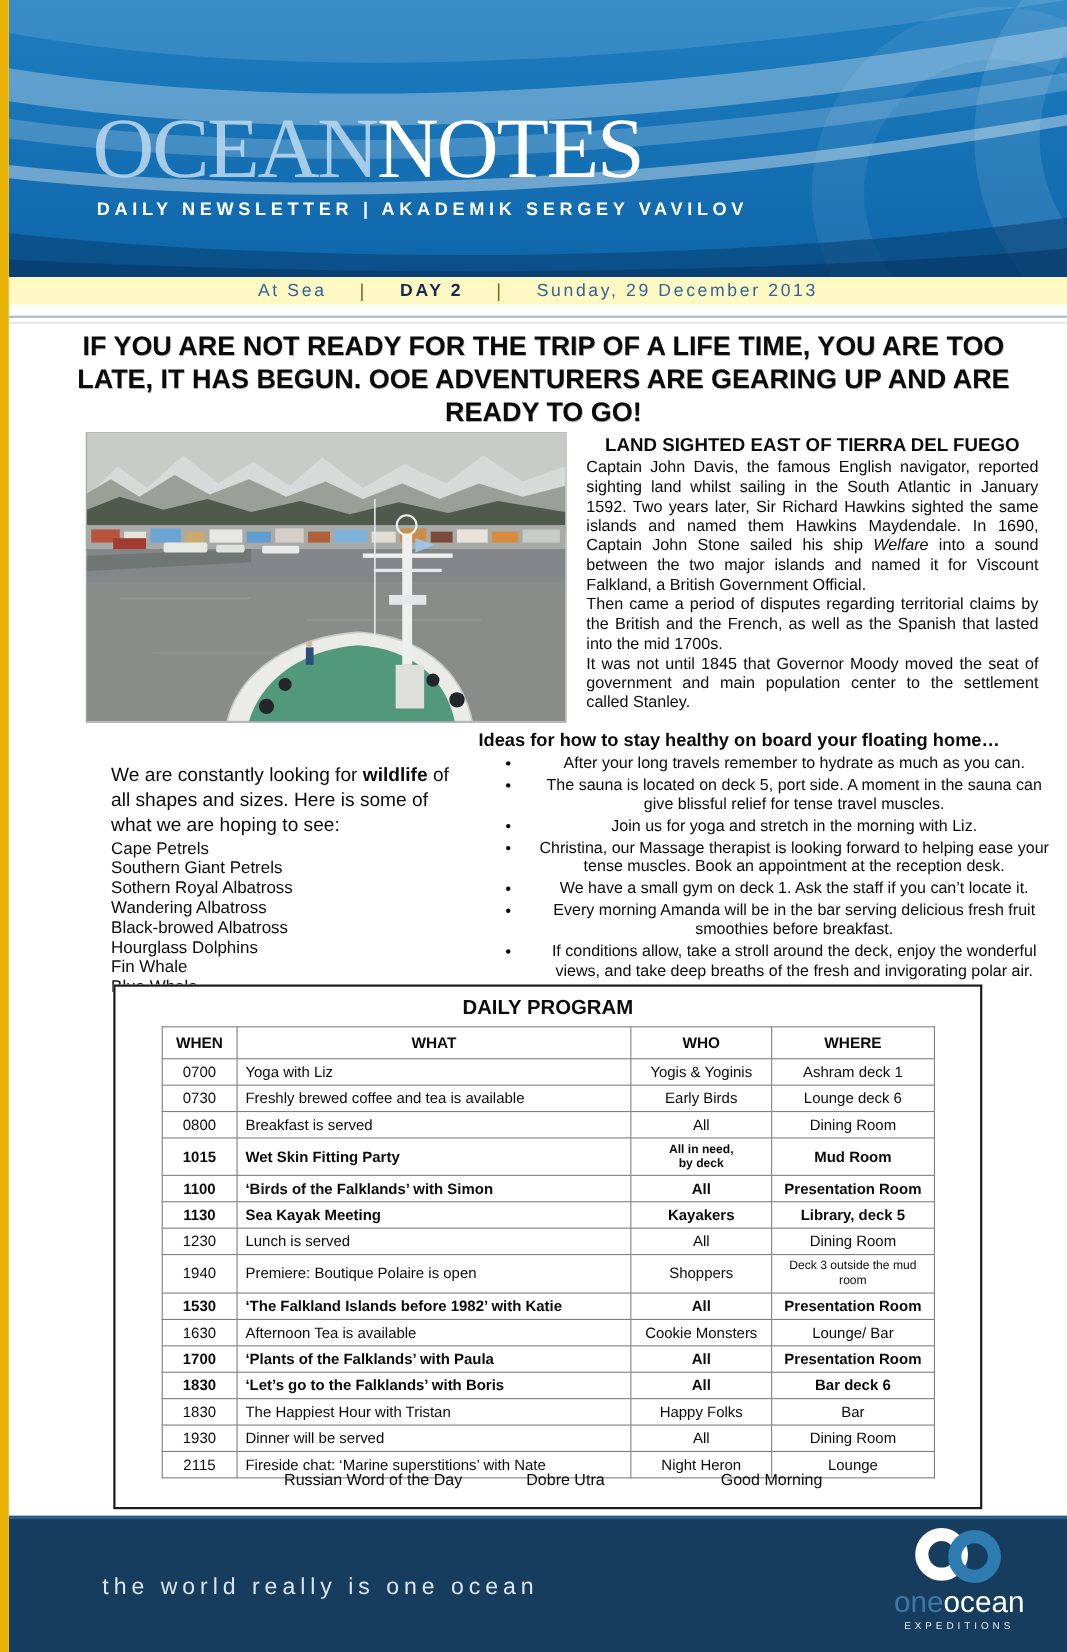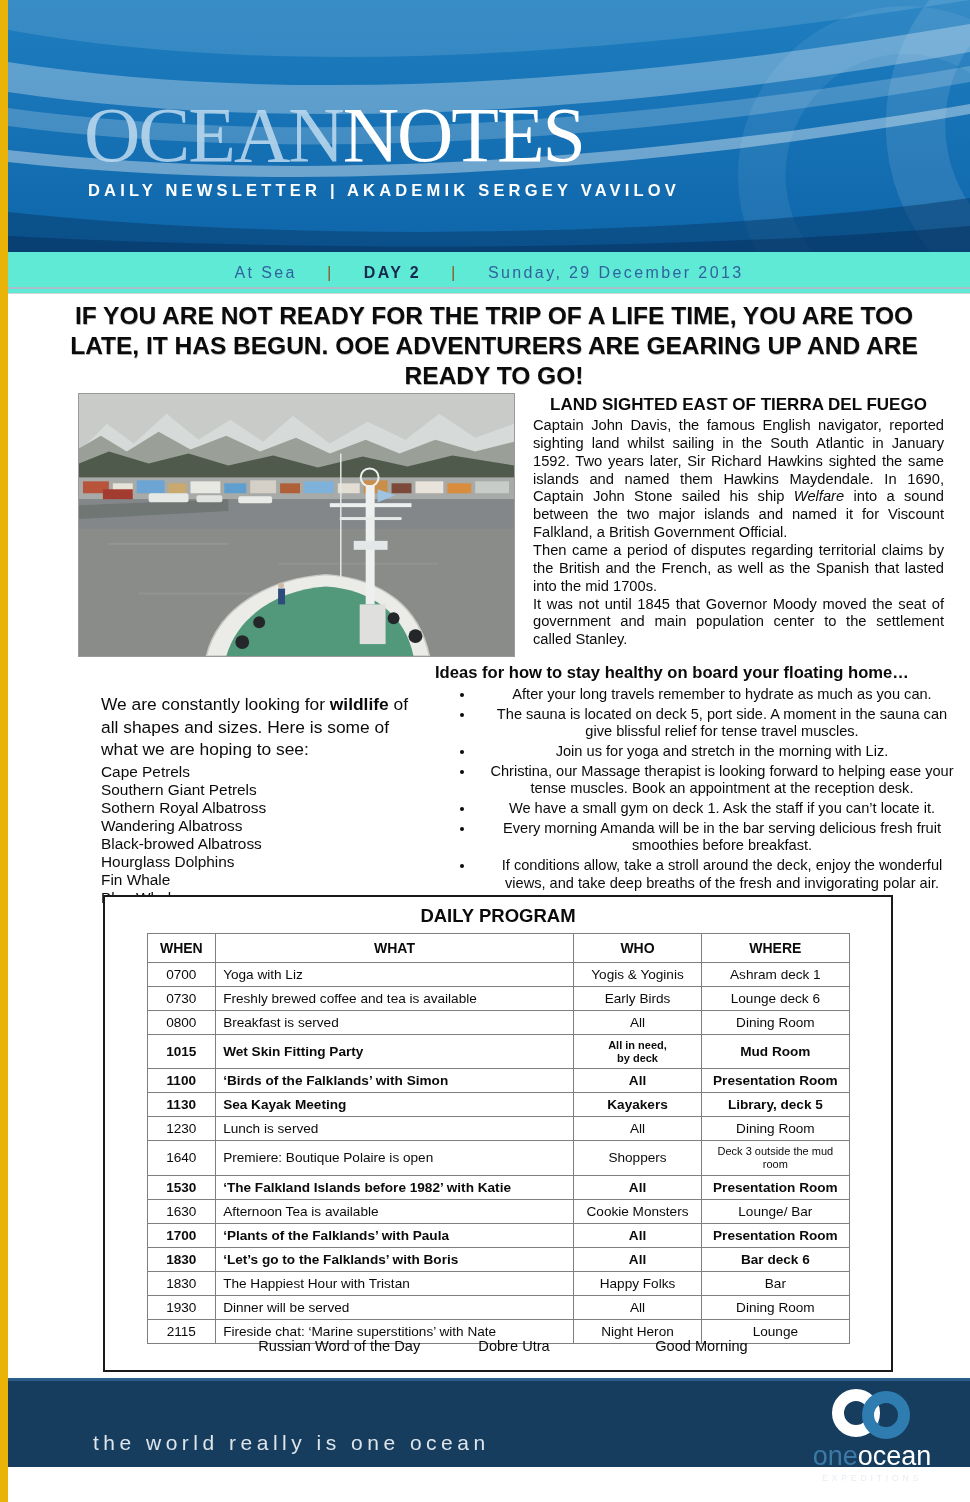--- a/index.html
+++ b/index.html
@@ -10,21 +10,21 @@
   .banner{position:absolute;left:0;top:0;width:100%;height:252px;overflow:hidden;}
   .banner svg{position:absolute;left:0;top:0;width:100%;height:100%;}
   .banner-title{position:absolute;left:76px;top:96px;font-family:"Liberation Serif",serif;
                 font-size:78px;letter-spacing:-2px;line-height:1;white-space:nowrap;}
   .banner-title .ocean{color:rgba(190,218,240,0.85);}
   .banner-title .notes{color:#ffffff;}
   .banner-sub{position:absolute;left:80px;top:181px;font-size:16.5px;font-weight:bold;
               letter-spacing:4.2px;color:#ffffff;white-space:nowrap;}
 
   
-  .datebar{position:absolute;left:0;top:252px;width:100%;height:41px;background:#5eead4;
+  .datebar{position:absolute;left:0;top:252px;width:100%;height:25px;background:#fef9c3;
            display:flex;align-items:center;justify-content:center;gap:30px;
            font-size:16px;letter-spacing:2.4px;}
   .datebar .loc,.datebar .date{color:#31629f;}
   .datebar .day{color:#16294e;font-weight:bold;}
   .datebar .sep{color:#8a5c28;font-size:17px;}
   .rule1{position:absolute;left:0;top:287px;width:100%;height:2px;background:#a9bdcb;}
   .rule2{position:absolute;left:0;top:293px;width:100%;height:1px;background:#d4d4d4;}
 
   
   .headline{position:absolute;left:55px;top:301px;width:862px;text-align:center;
@@ -71,21 +71,21 @@
   tr.bold td{font-weight:bold;}
   td.small{font-size:11px;line-height:1.15;white-space:pre-line;font-weight:bold;}
   tr:not(.bold) td.small{font-weight:normal;}
   .wod{position:absolute;left:0;bottom:14px;width:100%;height:18px;font-size:14.6px;color:#0b0b0b;}
   .wod span{position:absolute;white-space:nowrap;}
   .wod .wod-label{left:19.5%;}
   .wod .wod-word{left:47.5%;}
   .wod .wod-meaning{left:70%;}
 
   
-  .footer{position:absolute;left:0;top:1378px;width:100%;height:89px;background:#163d5e;
+  .footer{position:absolute;left:0;top:1378px;width:100%;height:124px;background:#163d5e;
           border-top:3px solid #2a5d8a;box-sizing:border-box;}
   .tagline{position:absolute;left:85px;top:50px;font-size:21px;letter-spacing:4.5px;color:#dde5ea;white-space:nowrap;}
   .oo-logo{position:absolute;right:18px;top:4px;width:160px;text-align:center;}
   .oo-rings{width:100px;height:58px;display:block;margin:0 auto;}
   .oo-word{font-size:27px;line-height:1;margin-top:0px;white-space:nowrap;}
   .oo-word .one{color:#3c79a6;}
   .oo-word .ocean{color:#ffffff;}
   .oo-sub{font-size:9px;letter-spacing:3.6px;color:#e9eef3;margin-top:3px;}
 </style>
 </head>
@@ -269,21 +269,21 @@
             <td class="col-who">Kayakers</td>
             <td class="col-where">Library, deck 5</td>
           </tr>
           <tr>
             <td class="col-when">1230</td>
             <td class="col-what">Lunch is served</td>
             <td class="col-who">All</td>
             <td class="col-where">Dining Room</td>
           </tr>
           <tr>
-            <td class="col-when">1640</td>
+            <td class="col-when">1940</td>
             <td class="col-what">Premiere: Boutique Polaire is open</td>
             <td class="col-who">Shoppers</td>
             <td class="col-where small">Deck 3 outside the mud
 room</td>
           </tr>
           <tr class="bold">
             <td class="col-when">1530</td>
             <td class="col-what">‘The Falkland Islands before 1982’ with Katie</td>
             <td class="col-who">All</td>
             <td class="col-where">Presentation Room</td>

